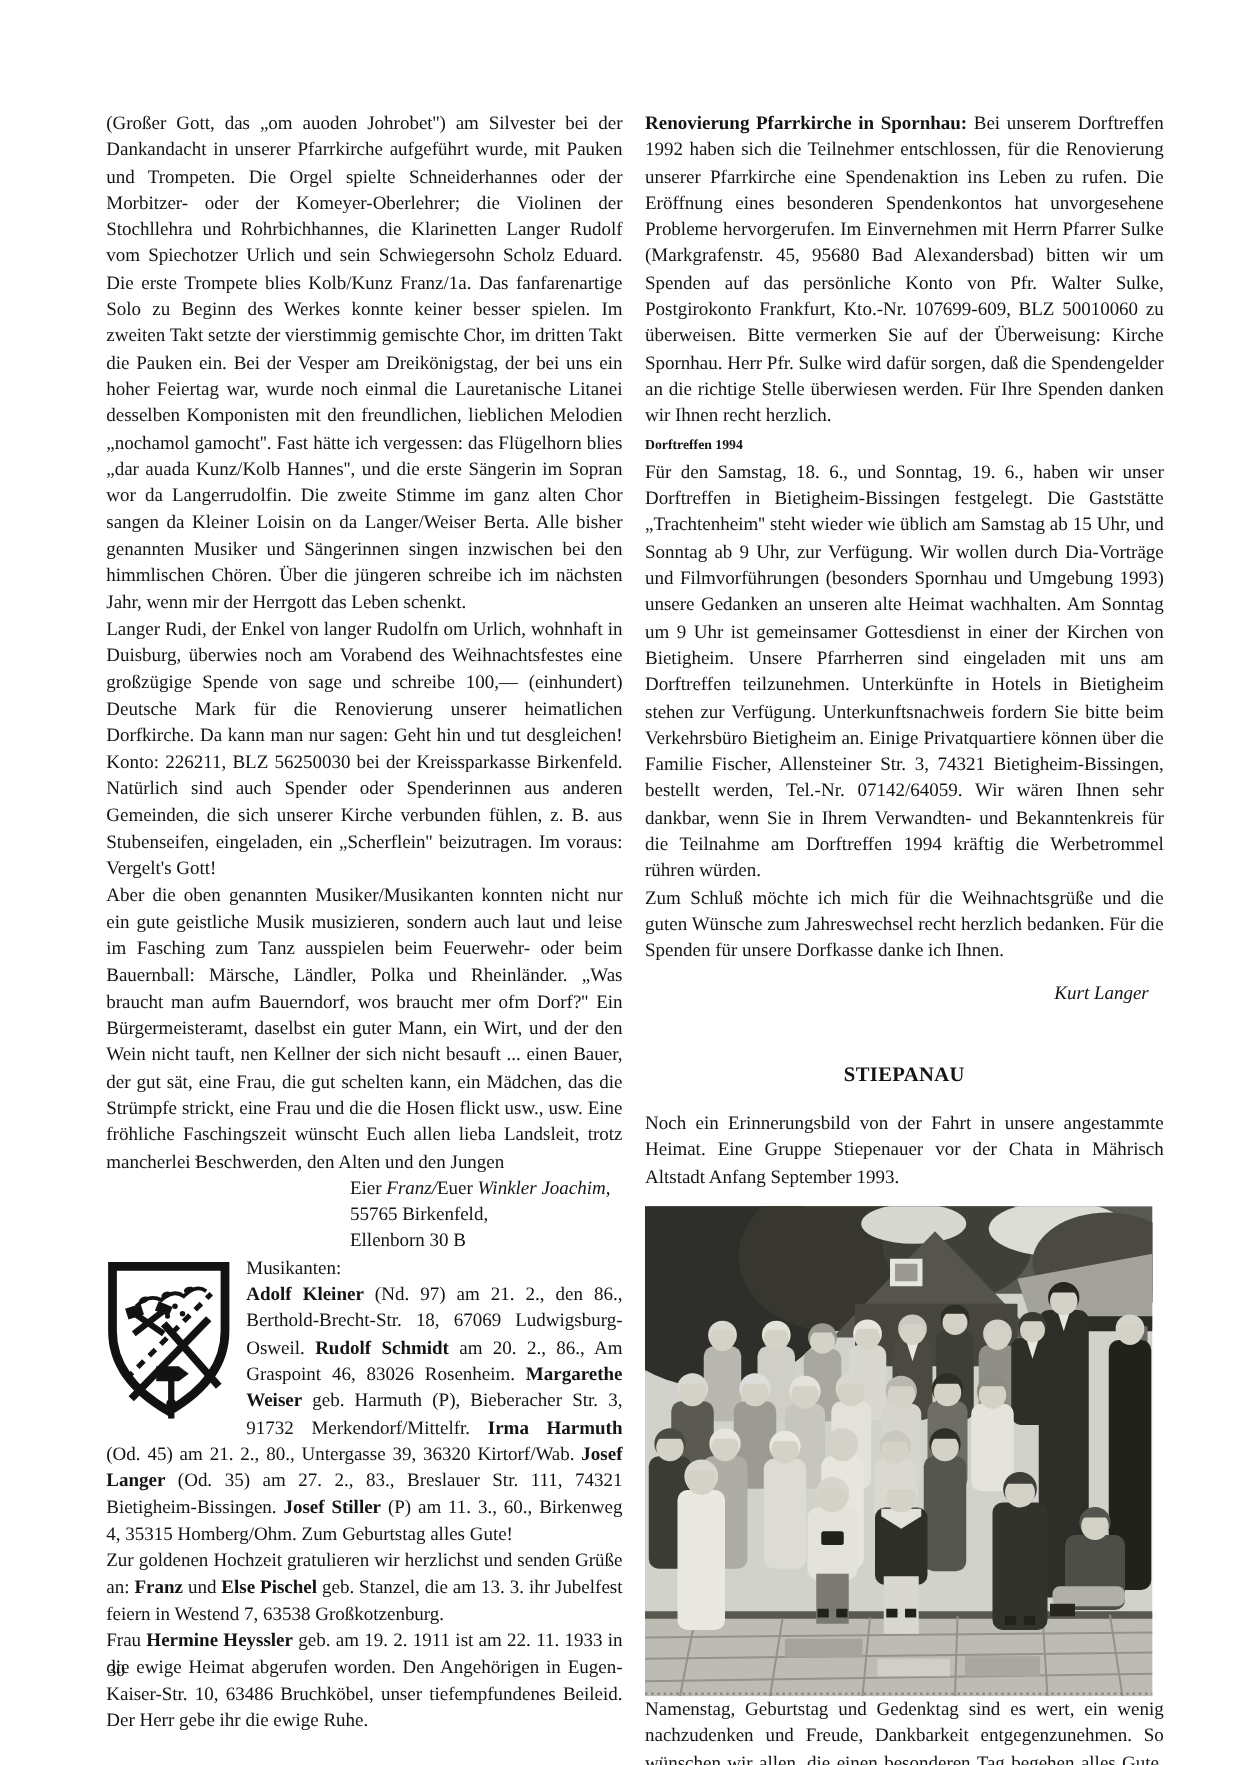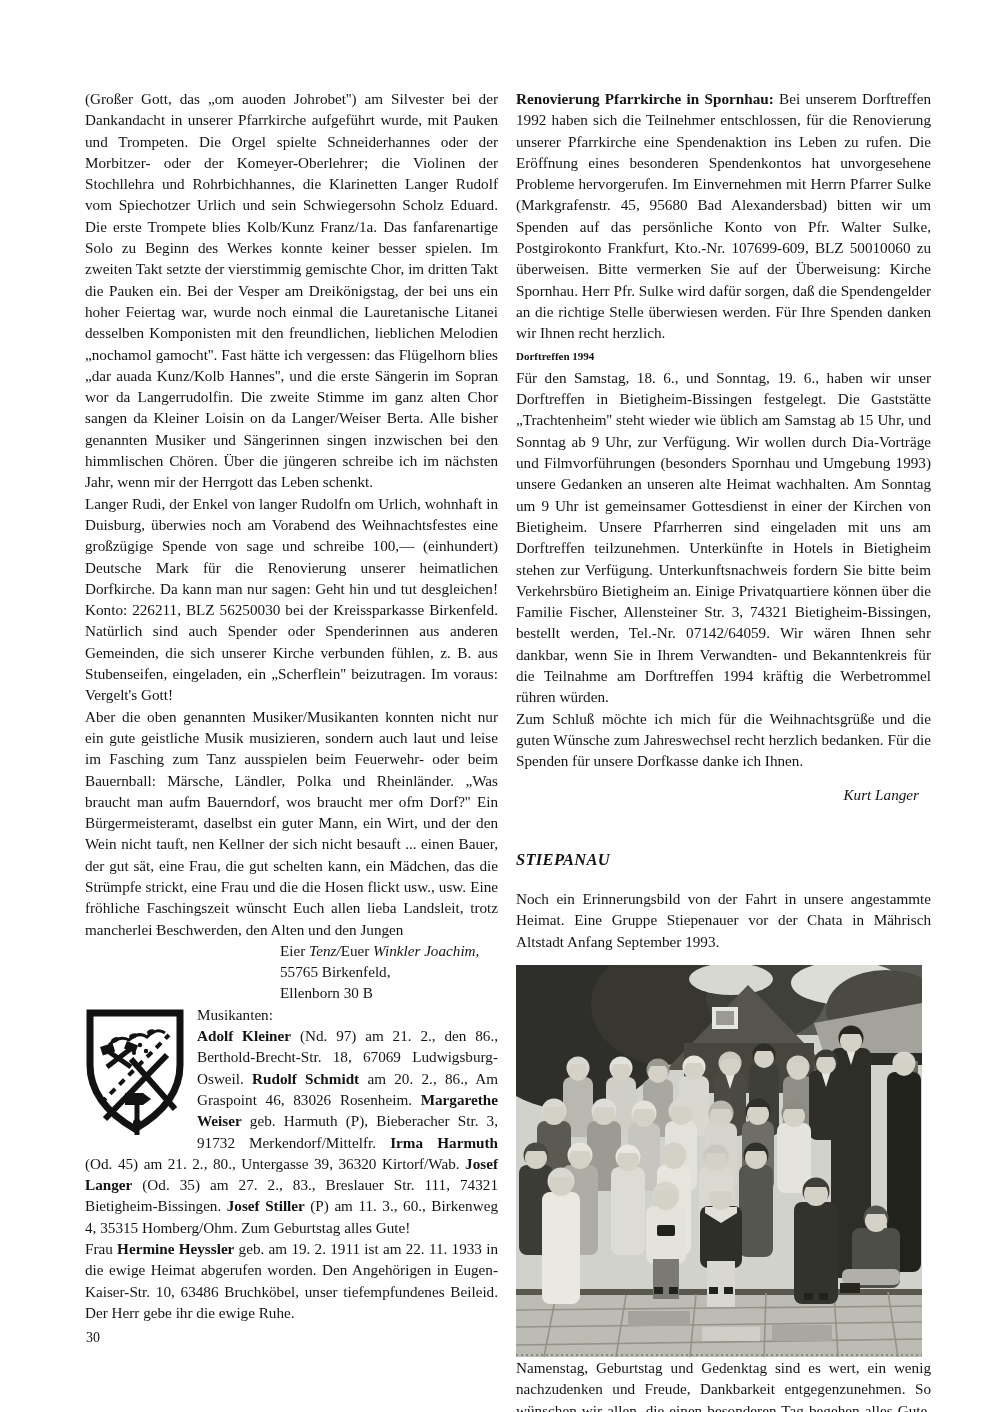--- a/index.html
+++ b/index.html
@@ -12,21 +12,21 @@
   }
   .page{position:absolute;inset:0;background:#fff;}
   .col{position:absolute;top:88px;font-size:15.2px;line-height:21.3px;}
   .col-left{left:85px;width:413px;}
   .col-right{left:516px;width:415px;}
   p.just{margin:0;text-align:justify;}
   .b{font-weight:bold;}
   .i{font-style:italic;}
   .sig-block{margin:0 0 0 195px;}
   .sig-block div{white-space:nowrap;}
-  .sec-heading{font-weight:bold;text-align:left;font-size:16.5px;letter-spacing:.3px;margin:25px 0 1px 0;font-style:italic;}
+  .sec-heading{font-weight:bold;text-align:center;font-size:16.5px;letter-spacing:.3px;margin:25px 0 1px 0;}
   .sub-heading{font-weight:bold;font-size:11px;margin:2px 0 0 0;text-align:left;}
   .coa{float:left;width:100px;height:128px;margin:3px 12px 2px 0;}
   .right-line{text-align:right;font-style:italic;margin:12px;}
   .jn-line{margin-top:-21.3px;}
   .heading-stiepanau{margin:44px 0 18px 0;}
   .photo-frame{margin-top:13px;width:406px;height:392px;}
   .photo-frame svg{display:block;}
   .caption{margin-top:23px;}
   .page-number{position:absolute;left:86px;top:1330px;font-size:14px;}
   .artifact{position:absolute;left:155px;top:926px;font-size:14px;color:#555;}
@@ -38,21 +38,21 @@
 <div class="page">
 
   <span class="artifact">`</span>
 
   <div class="col col-left">
     <p class="just"><span>(Großer Gott, das „om auoden Johrobet'') am Silvester bei der Dankandacht in unserer Pfarrkirche aufgeführt wurde, mit Pauken und Trompeten. Die Orgel spielte Schneiderhannes oder der Morbitzer- oder der Komeyer-Oberlehrer; die Violinen der Stochllehra und Rohrbichhannes, die Klarinetten Langer Rudolf vom Spiechotzer Urlich und sein Schwiegersohn Scholz Eduard. Die erste Trompete blies Kolb/Kunz Franz/1a. Das fanfarenartige Solo zu Beginn des Werkes konnte keiner besser spielen. Im zweiten Takt setzte der vierstimmig gemischte Chor, im dritten Takt die Pauken ein. Bei der Vesper am Dreikönigstag, der bei uns ein hoher Feiertag war, wurde noch einmal die Lauretanische Litanei desselben Komponisten mit den freundlichen, lieblichen Melodien „nochamol gamocht''. Fast hätte ich vergessen: das Flügelhorn blies „dar auada Kunz/Kolb Hannes'', und die erste Sängerin im Sopran wor da Langerrudolfin. Die zweite Stimme im ganz alten Chor sangen da Kleiner Loisin on da Langer/Weiser Berta. Alle bisher genannten Musiker und Sängerinnen singen inzwischen bei den himmlischen Chören. Über die jüngeren schreibe ich im nächsten Jahr, wenn mir der Herrgott das Leben schenkt.</span></p>
     <p class="just"><span>Langer Rudi, der Enkel von langer Rudolfn om Urlich, wohnhaft in Duisburg, überwies noch am Vorabend des Weihnachtsfestes eine großzügige Spende von sage und schreibe 100,— (einhundert) Deutsche Mark für die Renovierung unserer heimatlichen Dorfkirche. Da kann man nur sagen: Geht hin und tut desgleichen! Konto: 226211, BLZ 56250030 bei der Kreissparkasse Birkenfeld. Natürlich sind auch Spender oder Spenderinnen aus anderen Gemeinden, die sich unserer Kirche verbunden fühlen, z. B. aus Stubenseifen, eingeladen, ein „Scherflein'' beizutragen. Im voraus: Vergelt's Gott!</span></p>
     <p class="just"><span>Aber die oben genannten Musiker/Musikanten konnten nicht nur ein gute geistliche Musik musizieren, sondern auch laut und leise im Fasching zum Tanz ausspielen beim Feuerwehr- oder beim Bauernball: Märsche, Ländler, Polka und Rheinländer. „Was braucht man aufm Bauerndorf, wos braucht mer ofm Dorf?'' Ein Bürgermeisteramt, daselbst ein guter Mann, ein Wirt, und der den Wein nicht tauft, nen Kellner der sich nicht besauft ... einen Bauer, der gut sät, eine Frau, die gut schelten kann, ein Mädchen, das die Strümpfe strickt, eine Frau und die die Hosen flickt usw., usw. Eine fröhliche Faschingszeit wünscht Euch allen lieba Landsleit, trotz mancherlei Beschwerden, den Alten und den Jungen</span></p>
 
     <div class="sig-block">
-      <div><span>Eier </span><span class="i">Tenz/</span><span>Euer </span><span class="i">Winkler Joachim,</span></div>
+      <div><span>Eier </span><span class="i">Franz/</span><span>Euer </span><span class="i">Winkler Joachim,</span></div>
       <div>55765 Birkenfeld,</div>
       <div>Ellenborn 30 B</div>
     </div>
 
 
     <div class="clearfix">
       <svg class="coa" viewBox="0 0 100 128" xmlns="http://www.w3.org/2000/svg">
         <path d="M5 6 H95 V58 Q95 96 50 122 Q5 96 5 58 Z" fill="#ffffff" stroke="#121212" stroke-width="7"></path>
 
         <path d="M16 96 L84 28" stroke="#121212" stroke-width="4" stroke-dasharray="7 6"></path>
@@ -73,20 +73,21 @@
         <path d="M46 52 L90 102" stroke="#121212" stroke-width="6"></path>
 
         <path d="M52 128 L52 88" stroke="#121212" stroke-width="5"></path>
         <circle cx="52" cy="116" r="4" fill="#121212"></circle>
         <path d="M40 86 H58 L66 92 L58 98 H40 Z" fill="#121212"></path>
       </svg>
       <div>Musikanten:</div>
       <p class="just"><span class="b">Adolf Kleiner</span><span> (Nd. 97) am 21. 2., den 86., Berthold-Brecht-Str. 18, 67069 Ludwigsburg-Osweil. </span><span class="b">Rudolf Schmidt</span><span> am 20. 2., 86., Am Graspoint 46, 83026 Rosenheim. </span><span class="b">Margarethe Weiser</span><span> geb. Harmuth (P), Bieberacher Str. 3, 91732 Merkendorf/Mittelfr. </span><span class="b">Irma Harmuth</span><span> (Od. 45) am 21. 2., 80., Untergasse 39, 36320 Kirtorf/Wab. </span><span class="b">Josef Langer</span><span> (Od. 35) am 27. 2., 83., Breslauer Str. 111, 74321 Bietigheim-Bissingen. </span><span class="b">Josef Stiller</span><span> (P) am 11. 3., 60., Birkenweg 4, 35315 Homberg/Ohm. Zum Geburtstag alles Gute!</span></p>
     </div>
 
+    <p class="just"><span>Zur goldenen Hochzeit gratulieren wir herzlichst und senden Grüße an: </span><span class="b">Franz</span><span> und </span><span class="b">Else Pischel</span><span> geb. Stanzel, die am 13. 3. ihr Jubelfest feiern in Westend 7, 63538 Großkotzenburg.</span></p>
     <p class="just"><span>Frau </span><span class="b">Hermine Heyssler</span><span> geb. am 19. 2. 1911 ist am 22. 11. 1933 in die ewige Heimat abgerufen worden. Den Angehörigen in Eugen-Kaiser-Str. 10, 63486 Bruchköbel, unser tiefempfundenes Beileid. Der Herr gebe ihr die ewige Ruhe.</span></p>
   </div>
 
   <div class="col col-right">
     <p class="just"><span class="b">Renovierung Pfarrkirche in Spornhau:</span><span> Bei unserem Dorftreffen 1992 haben sich die Teilnehmer entschlossen, für die Renovierung unserer Pfarrkirche eine Spendenaktion ins Leben zu rufen. Die Eröffnung eines besonderen Spendenkontos hat unvorgesehene Probleme hervorgerufen. Im Einvernehmen mit Herrn Pfarrer Sulke (Markgrafenstr. 45, 95680 Bad Alexandersbad) bitten wir um Spenden auf das persönliche Konto von Pfr. Walter Sulke, Postgirokonto Frankfurt, Kto.-Nr. 107699-609, BLZ 50010060 zu überweisen. Bitte vermerken Sie auf der Überweisung: Kirche Spornhau. Herr Pfr. Sulke wird dafür sorgen, daß die Spendengelder an die richtige Stelle überwiesen werden. Für Ihre Spenden danken wir Ihnen recht herzlich.</span></p>
     <div class="sub-heading">Dorftreffen 1994</div>
     <p class="just"><span>Für den Samstag, 18. 6., und Sonntag, 19. 6., haben wir unser Dorftreffen in Bietigheim-Bissingen festgelegt. Die Gaststätte „Trachtenheim'' steht wieder wie üblich am Samstag ab 15 Uhr, und Sonntag ab 9 Uhr, zur Verfügung. Wir wollen durch Dia-Vorträge und Filmvorführungen (besonders Spornhau und Umgebung 1993) unsere Gedanken an unseren alte Heimat wachhalten. Am Sonntag um 9 Uhr ist gemeinsamer Gottesdienst in einer der Kirchen von Bietigheim. Unsere Pfarrherren sind eingeladen mit uns am Dorftreffen teilzunehmen. Unterkünfte in Hotels in Bietigheim stehen zur Verfügung. Unterkunftsnachweis fordern Sie bitte beim Verkehrsbüro Bietigheim an. Einige Privatquartiere können über die Familie Fischer, Allensteiner Str. 3, 74321 Bietigheim-Bissingen, bestellt werden, Tel.-Nr. 07142/64059. Wir wären Ihnen sehr dankbar, wenn Sie in Ihrem Verwandten- und Bekanntenkreis für die Teilnahme am Dorftreffen 1994 kräftig die Werbetrommel rühren würden.</span></p>
     <p class="just"><span>Zum Schluß möchte ich mich für die Weihnachtsgrüße und die guten Wünsche zum Jahreswechsel recht herzlich bedanken. Für die Spenden für unsere Dorfkasse danke ich Ihnen.</span></p>
     <p class="right-line">Kurt Langer</p>
 

